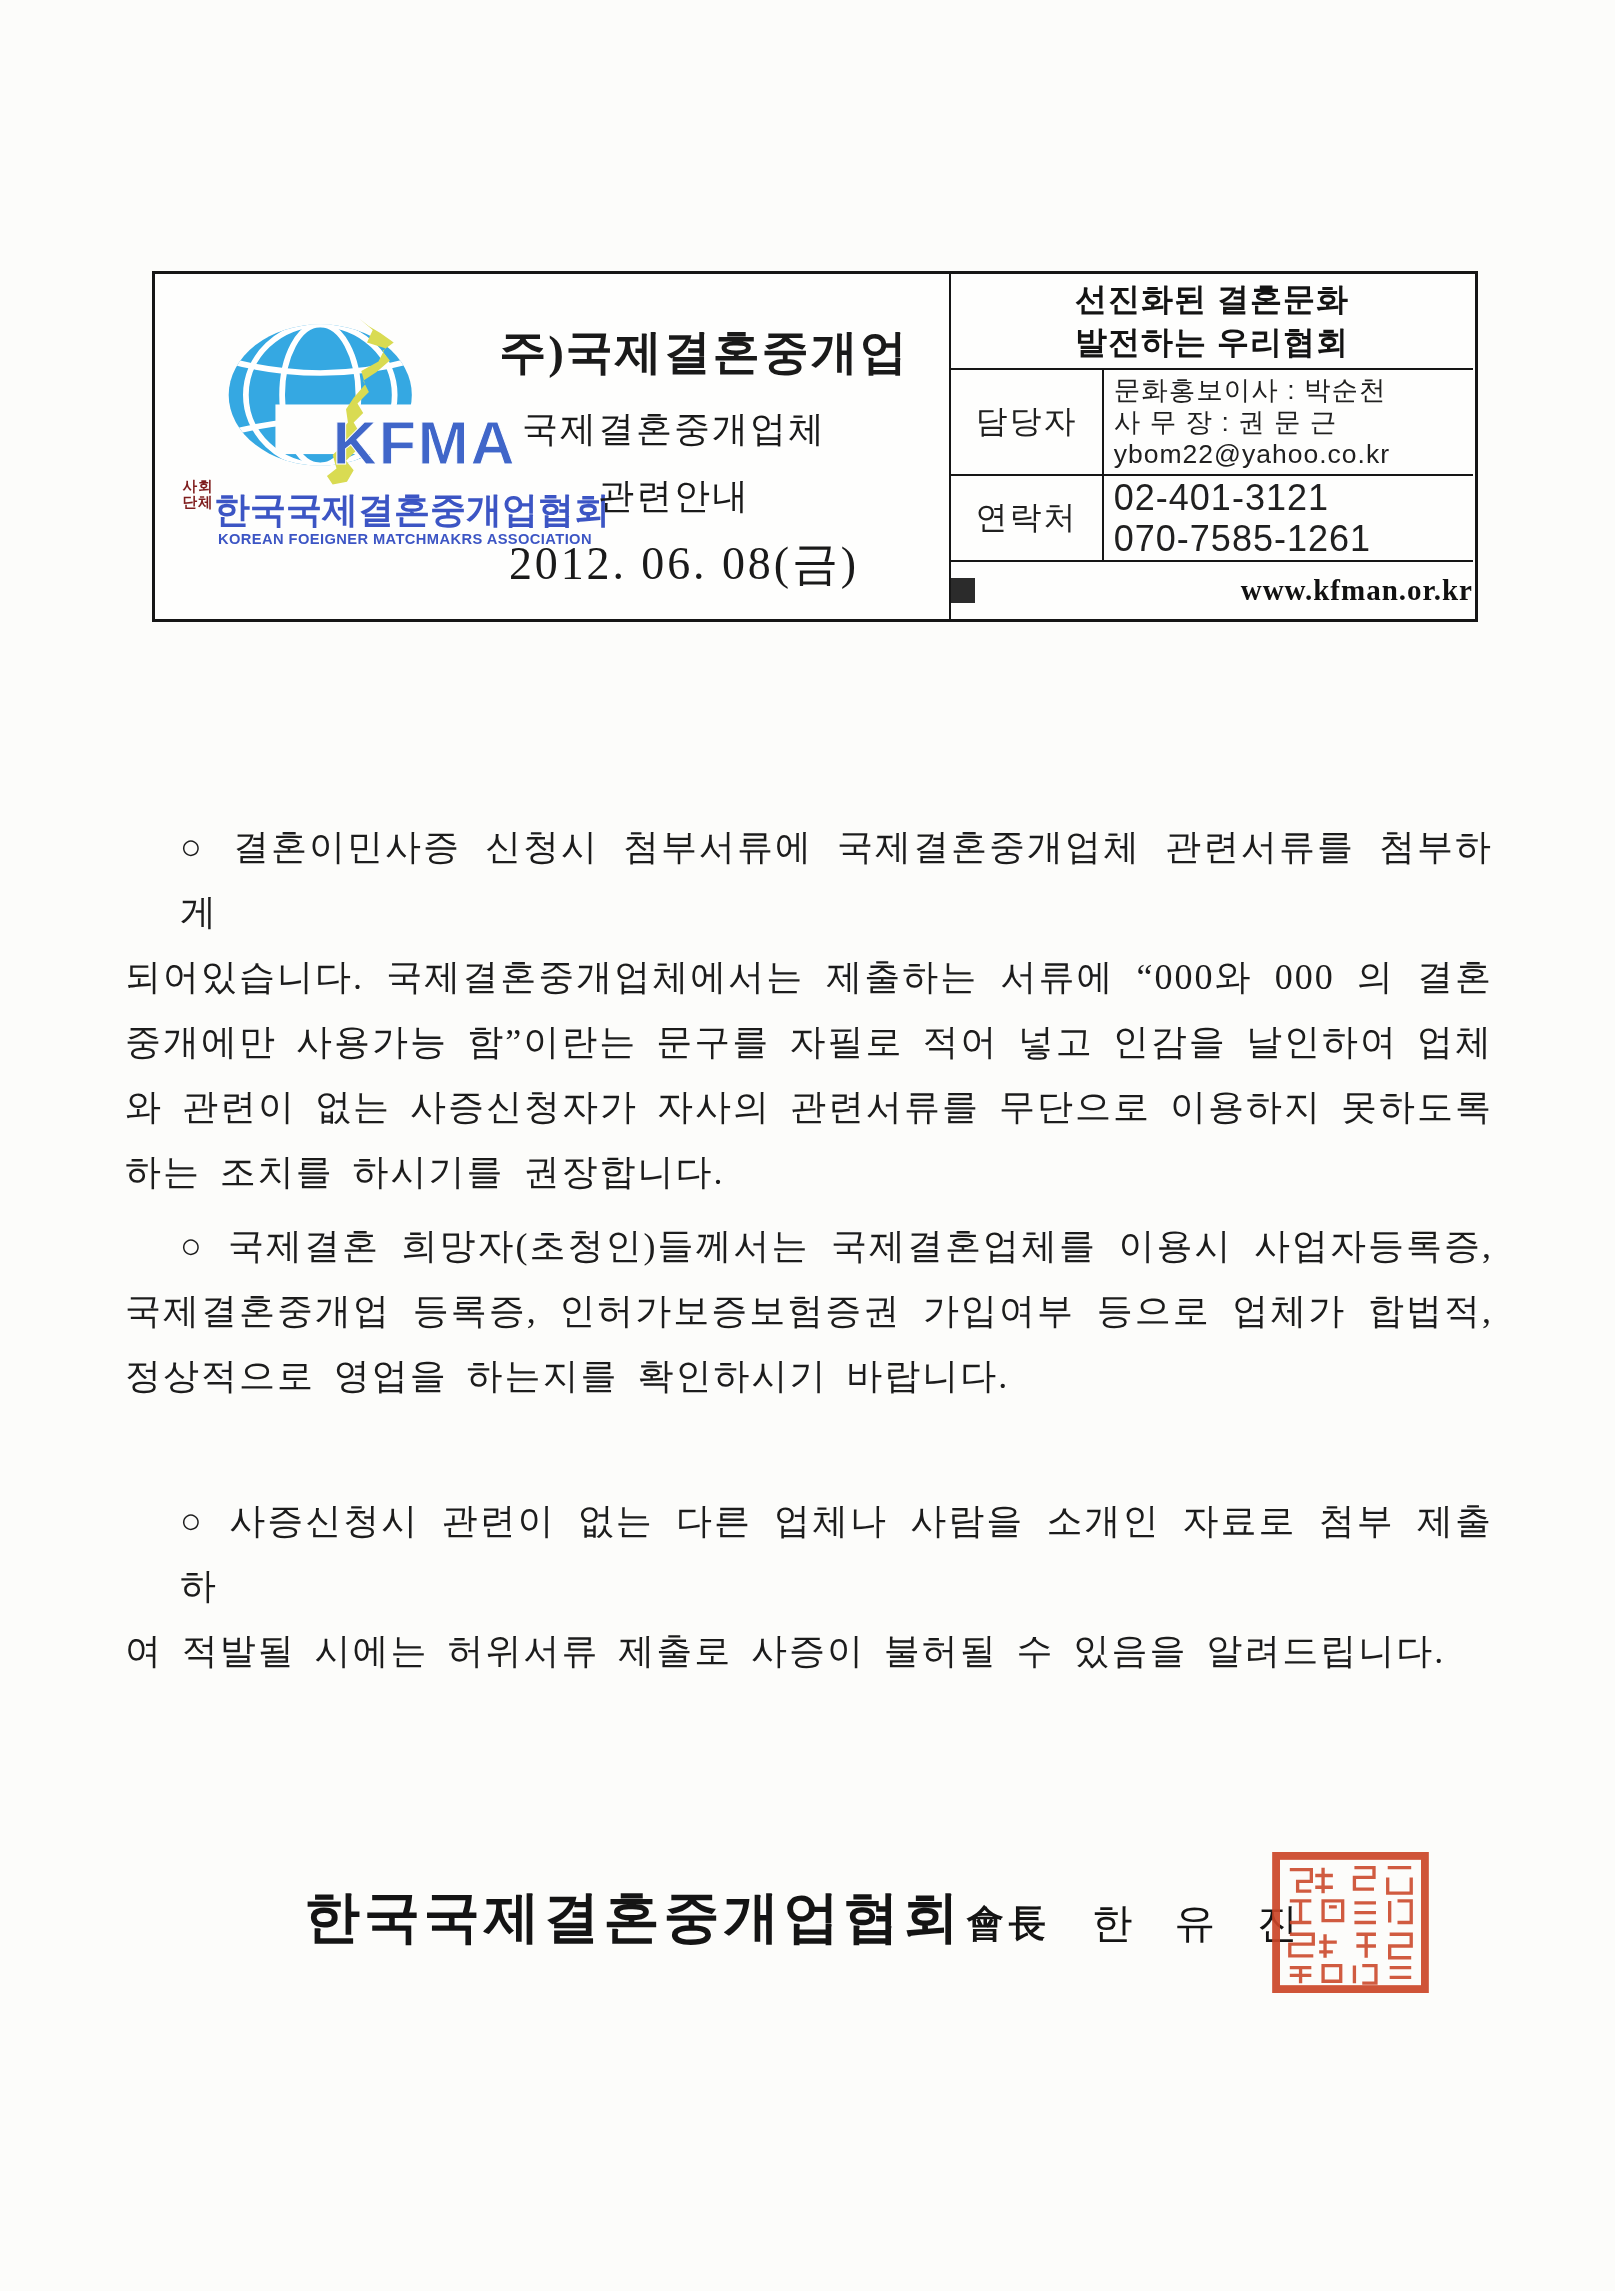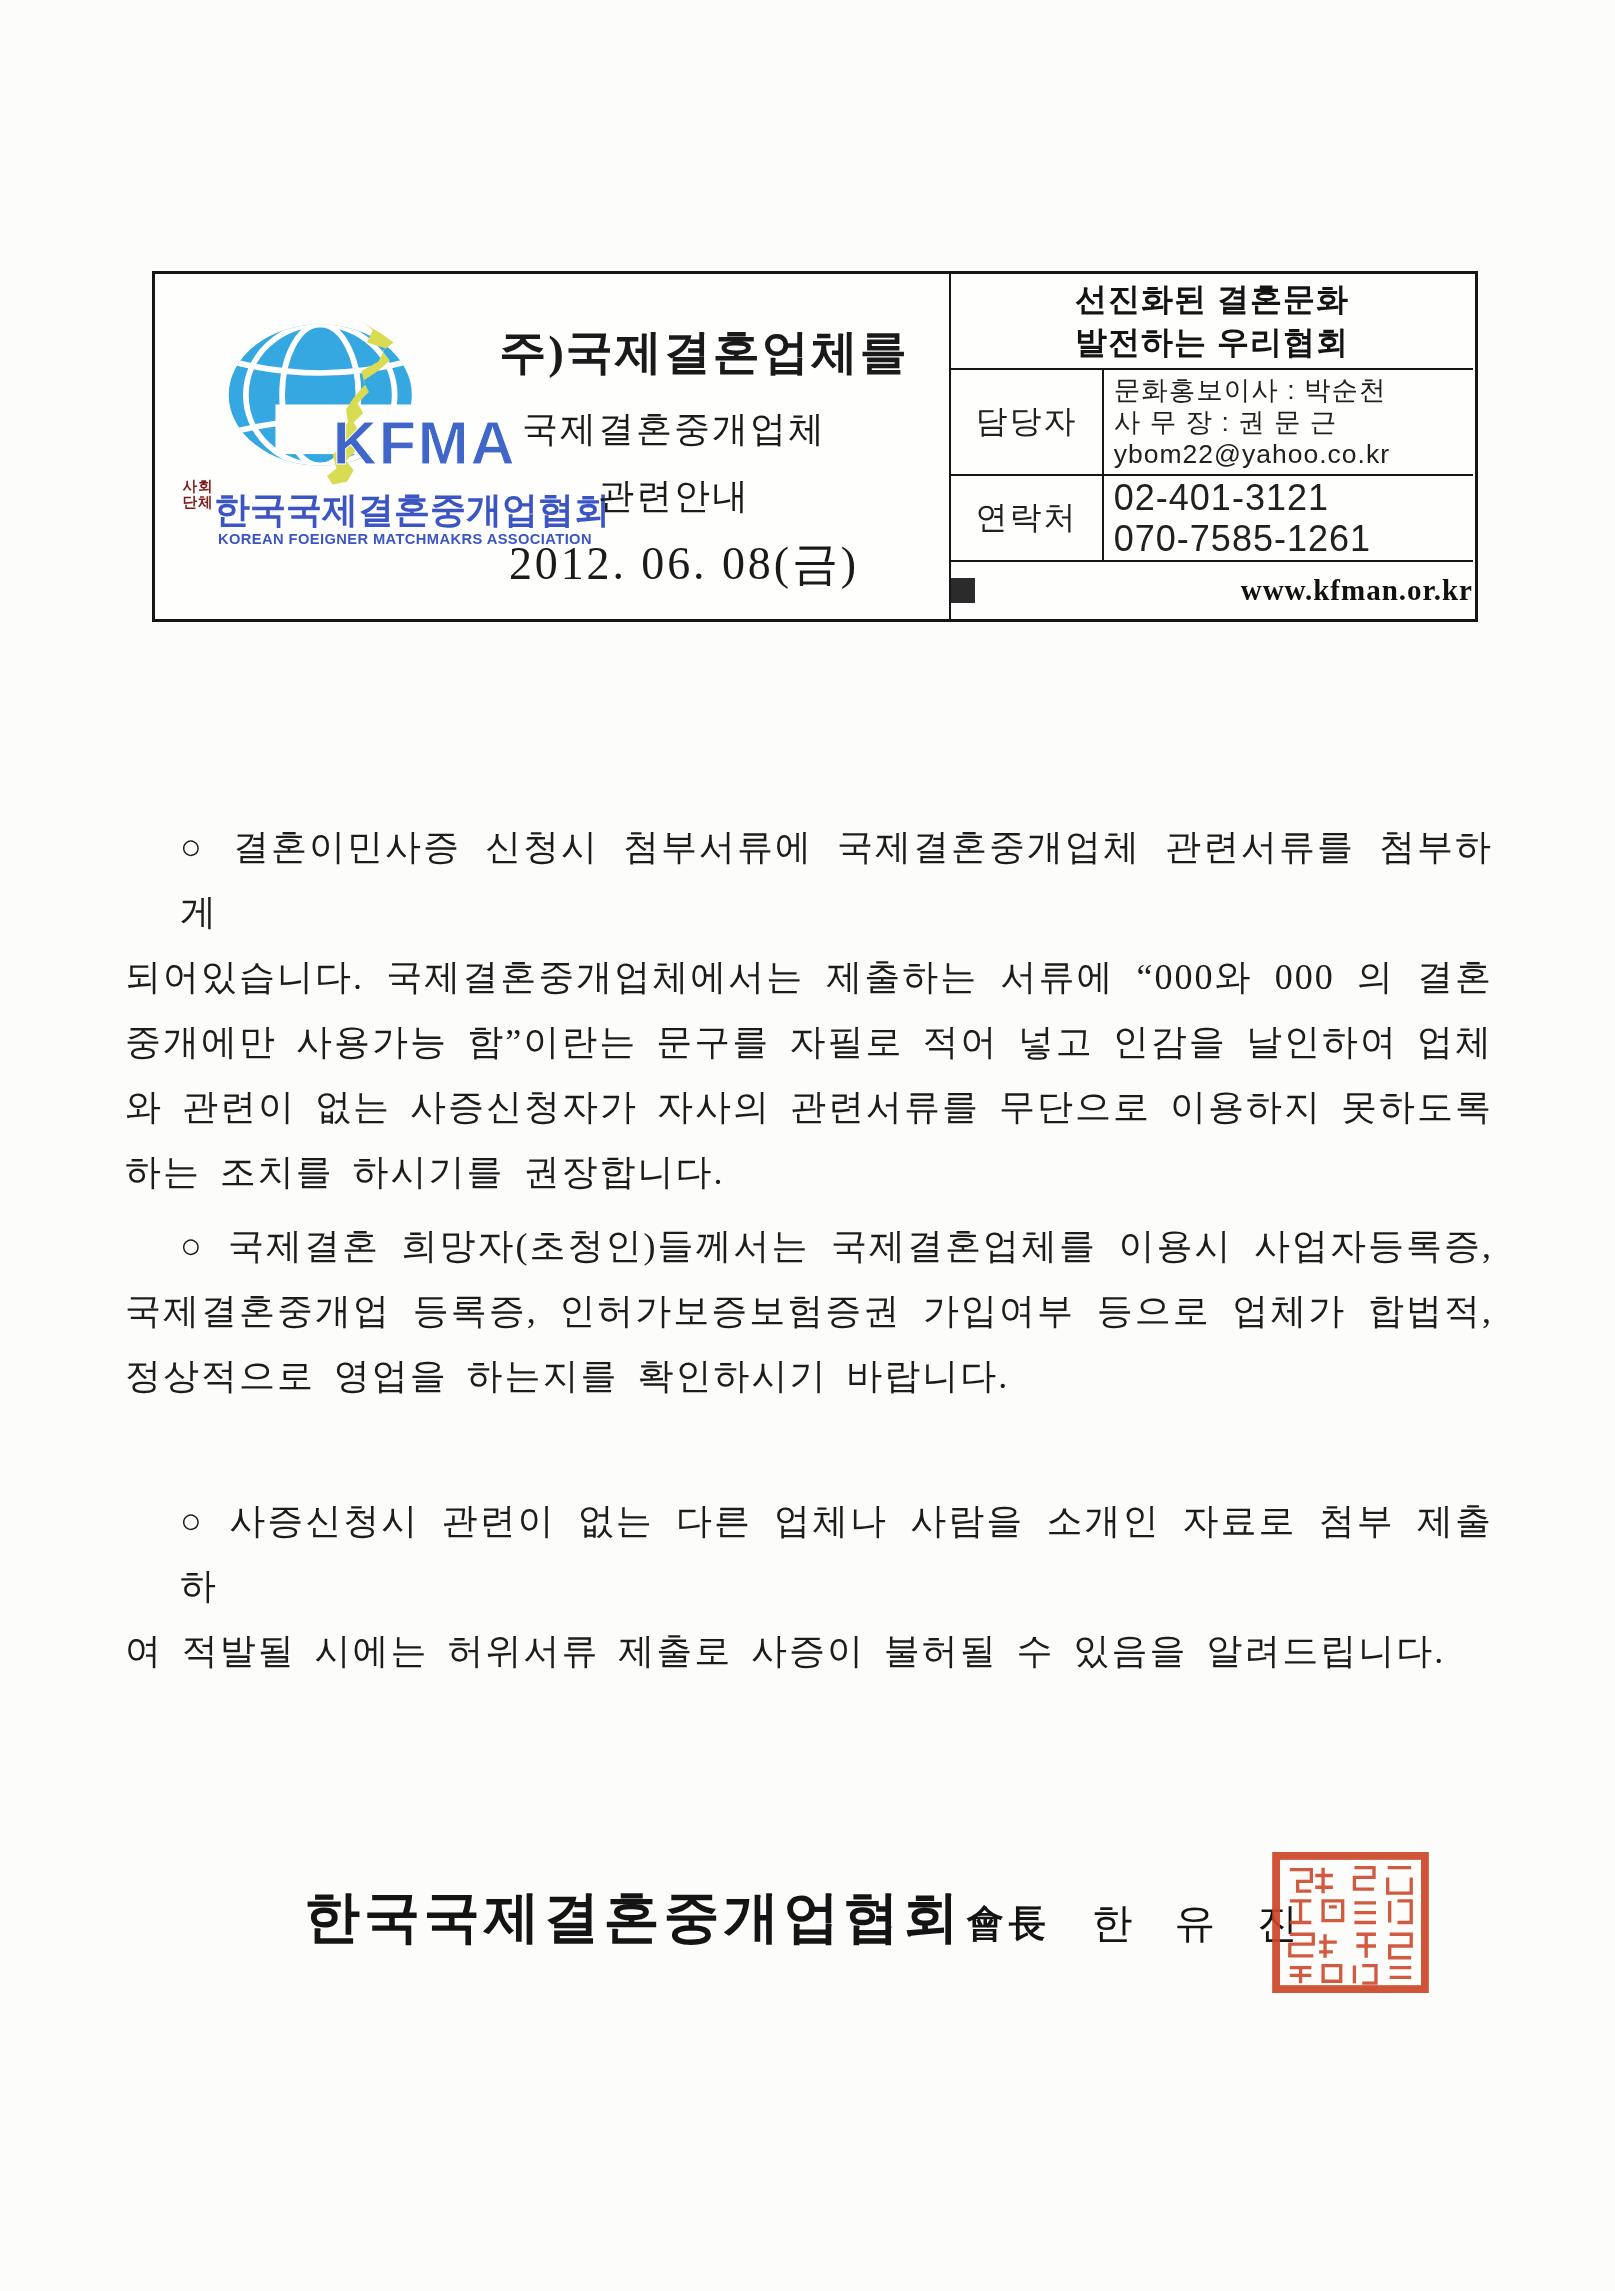--- a/index.html
+++ b/index.html
@@ -112,21 +112,21 @@
         <text x="118" y="160" font-family="Liberation Sans, DejaVu Sans, sans-serif" font-size="64" font-weight="bold" fill="#4066c9" stroke="#ffffff" stroke-width="1" letter-spacing="2">KFMA</text>
       </svg>
 
       <div class="logo-type">
           <div class="tline tfirst">사회</div>
           <div class="tline tlast">단체</div>
         </div>
       <div class="logo-org-kr">한국국제결혼중개업협회</div>
       <div class="logo-org-en">KOREAN FOEIGNER MATCHMAKRS ASSOCIATION</div>
 
-      <div class="doc-title">주)국제결혼업체를</div>
+      <div class="doc-title">주)국제결혼중개업</div>
       <div class="doc-sub1">국제결혼중개업체</div>
       <div class="doc-sub2">관련안내</div>
       <div class="doc-date">2012. 06. 08(금)</div>
     </div>
 
     <div class="header-right">
       <div class="slogan-row">
         <span>선진화된 결혼문화</span>
         <span>발전하는 우리협회</span>
       </div>

